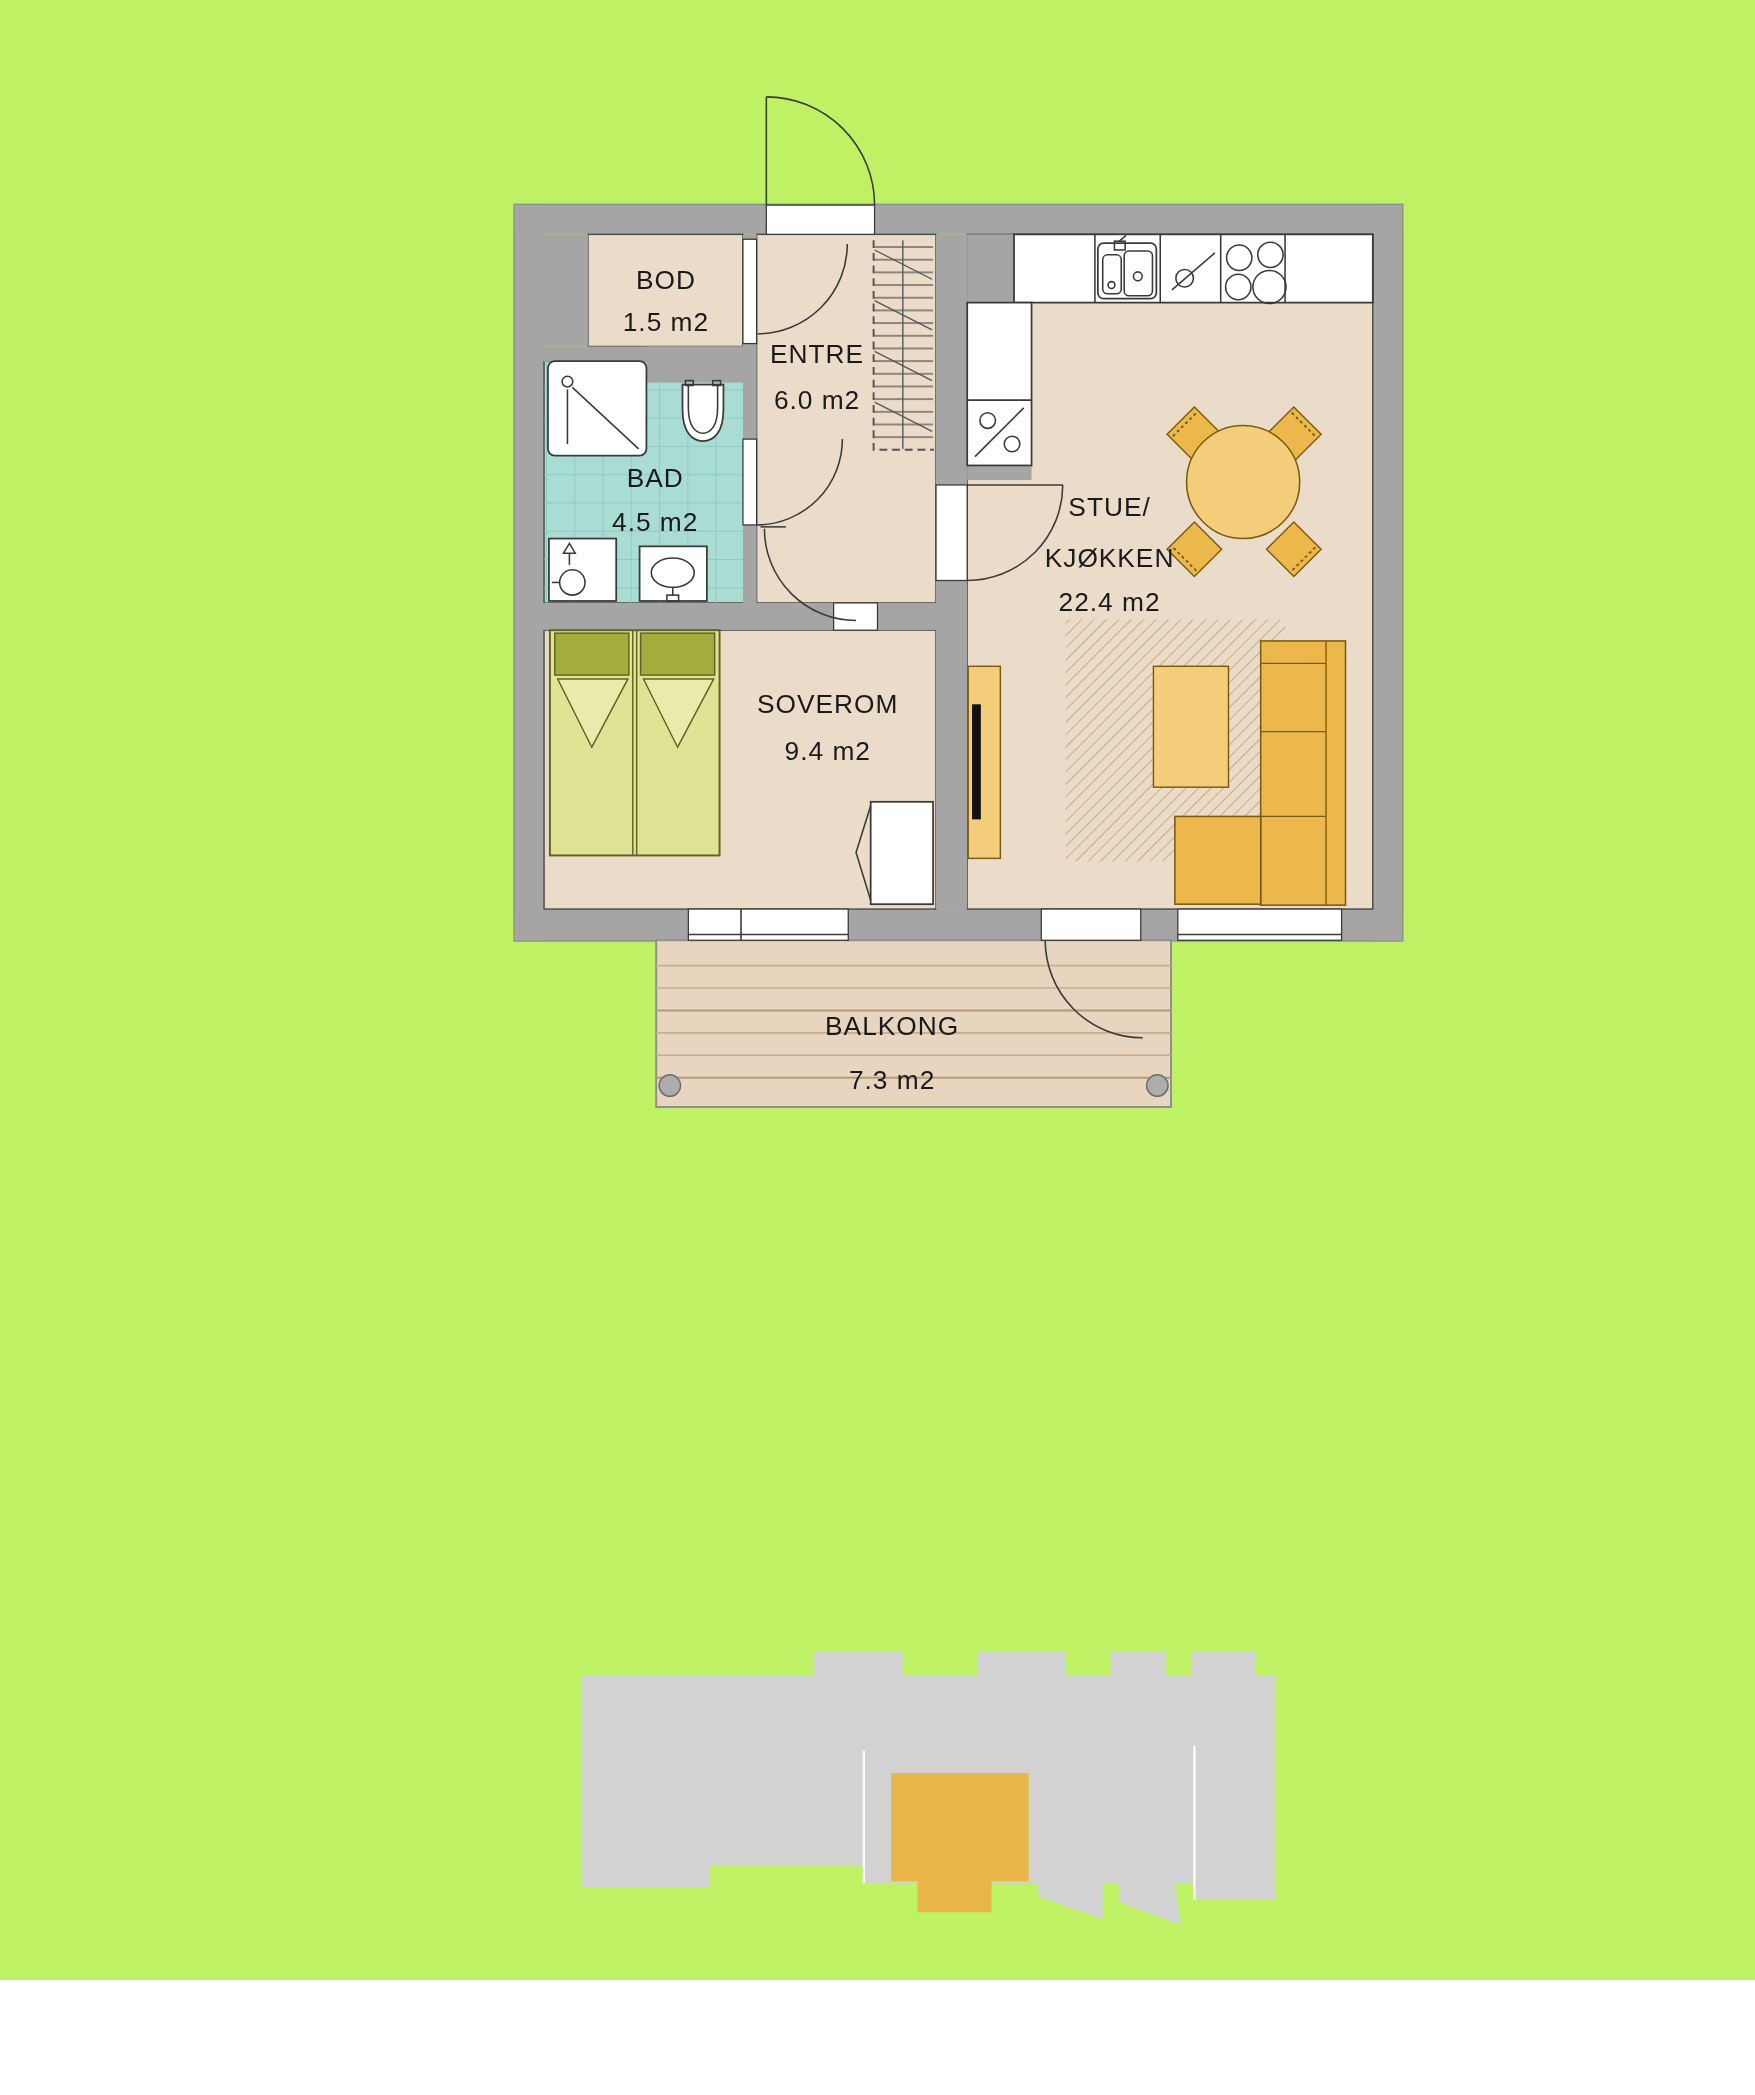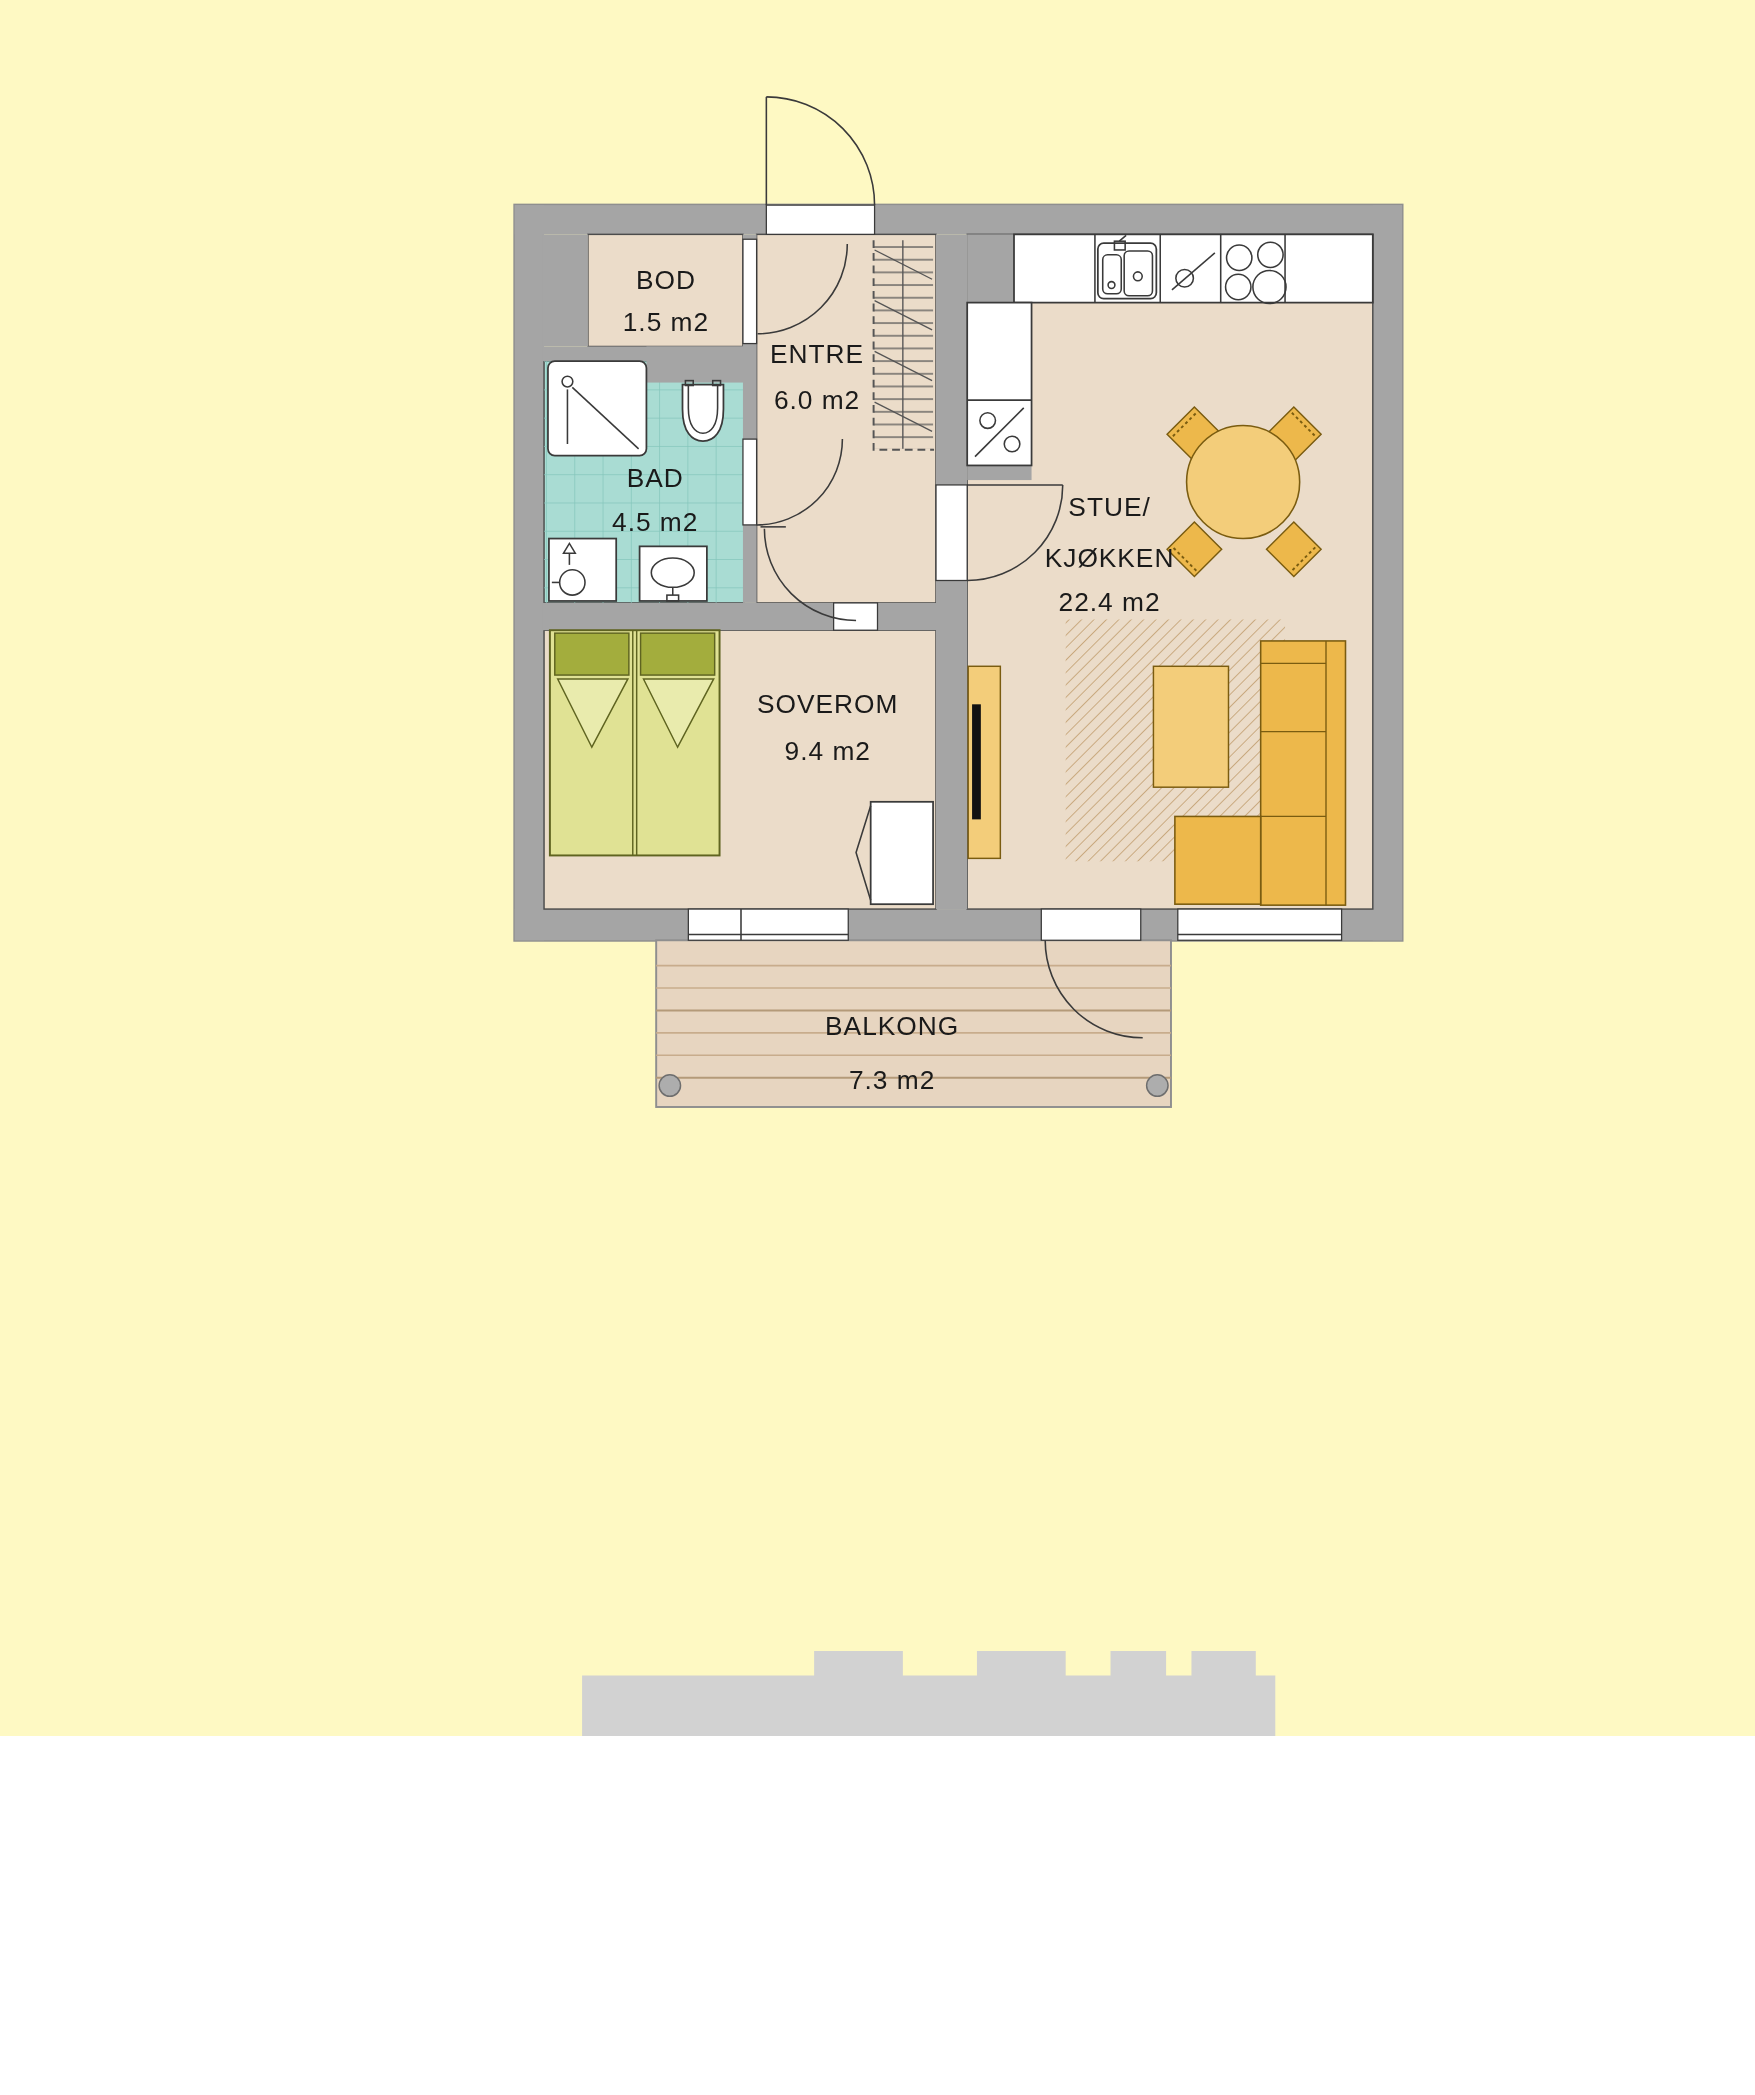--- a/index.html
+++ b/index.html
@@ -1,16 +1,16 @@
 <!DOCTYPE html>
 <html><head>
 <meta charset="utf-8">
 <style>
   html,body{margin:0;padding:0;background:#ffffff;}
-  .canvas{position:relative;width:1755px;height:1736px;background:#fef9c3;overflow:hidden;}
+  .canvas{position:relative;width:1755px;height:1980px;background:#bef264;overflow:hidden;}
   svg{display:block;}
   text{font-family:"Liberation Sans","DejaVu Sans",sans-serif;font-size:27px;fill:#1a1a1a;letter-spacing:1px;}
   .thin{stroke:#3a3a3a;stroke-width:1.6;fill:none;}
   .fix{fill:#ffffff;stroke:#3a3a3a;stroke-width:1.8;}
 </style>
 </head>
 <body>
 
 <div class="canvas">
 <svg viewBox="0 0 1800 2149" width="1755" height="2096">

